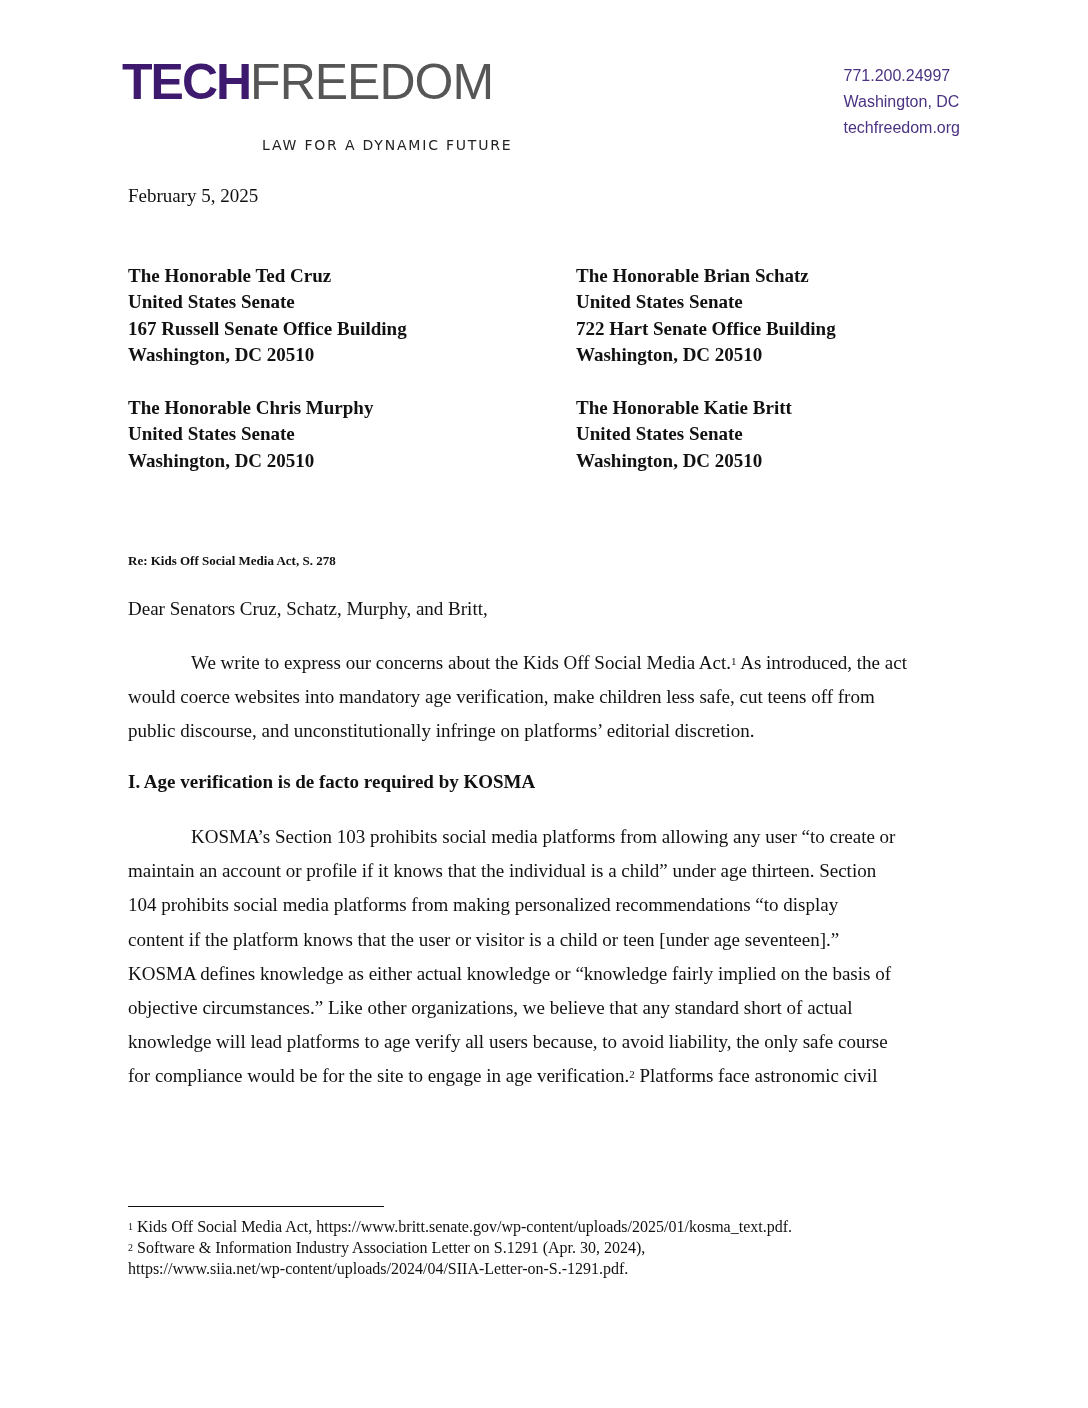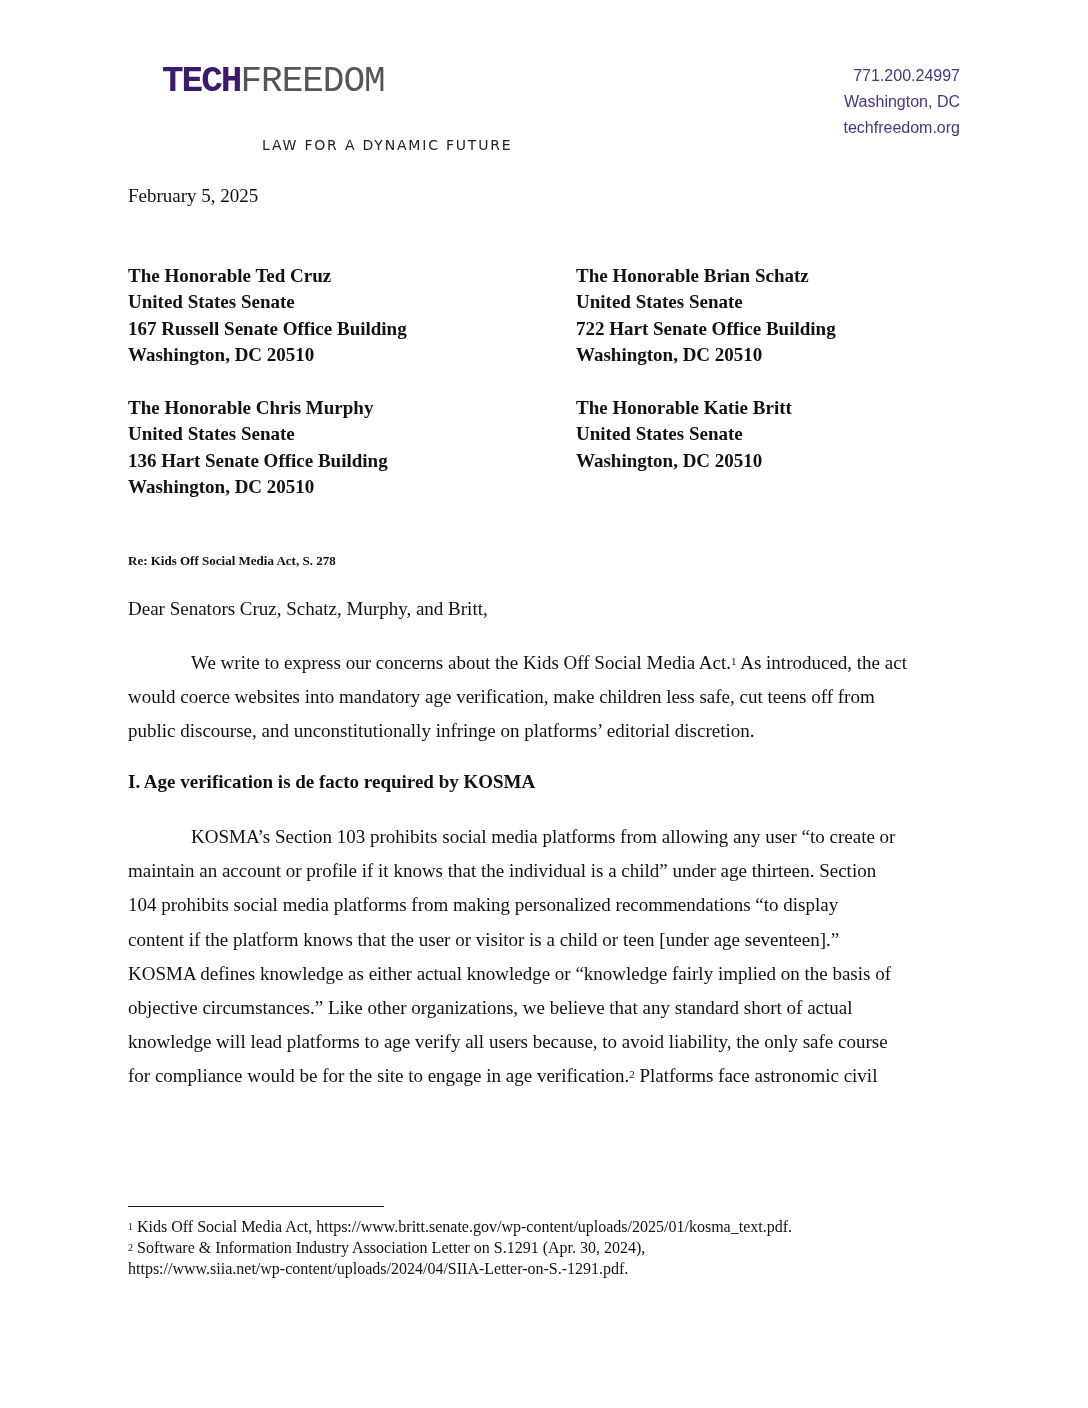--- a/index.html
+++ b/index.html
@@ -15,27 +15,26 @@
       font-family: "Liberation Serif", "DejaVu Serif", serif;
       color: #111111;
     }
     .logo {
       position: absolute;
       left: 122px;
       top: 56px;
       width: 400px;
     }
     .logo-word {
-      font-family: Liberation Mono, monospace;
-      font-size: 36px;
+      font-family: Liberation Sans, sans-serif;
+      font-size: 50px;
       line-height: 52px;
       letter-spacing: -1.5px;
       white-space: nowrap;
       font-weight: normal;
-      margin-left: 40px;
     }
     .logo-tech {
       color: #3d1a6e;
       font-weight: bold;
       letter-spacing: -2px;
     }
     .logo-freedom {
       color: #565656;
       letter-spacing: -1px;
     }
@@ -47,21 +46,21 @@
       font-size: 14px;
       letter-spacing: 1.8px;
       color: #222222;
       white-space: nowrap;
       margin-top: 25px;
     }
     .contact {
       position: absolute;
       right: 128px;
       top: 63px;
-      text-align: right;
+      text-align: left;
       font-family: "Liberation Sans", "DejaVu Sans", sans-serif;
       font-size: 16px;
       line-height: 26px;
       color: #4b3282;
     }
     .contact div { white-space: nowrap; }
 
     .text {
       position: absolute;
       font-size: 19px;
@@ -166,21 +165,20 @@
 </div>
 <div class="address addr-schatz">
   <div>The Honorable Brian Schatz</div>
   <div>United States Senate</div>
   <div>722 Hart Senate Office Building</div>
   <div>Washington, DC 20510</div>
 </div>
 <div class="address addr-murphy">
   <div>The Honorable Chris Murphy</div>
   <div>United States Senate</div>
-  <div>136 Hart Senate Office Building</div>
   <div>Washington, DC 20510</div>
 </div>
 <div class="address addr-britt">
   <div>The Honorable Katie Britt</div>
   <div>United States Senate</div>
   <div>Washington, DC 20510</div>
 </div>
 
 <div class="re-line">Re: Kids Off Social Media Act, S. 278</div>
 <div class="salutation">Dear Senators Cruz, Schatz, Murphy, and Britt,</div>

